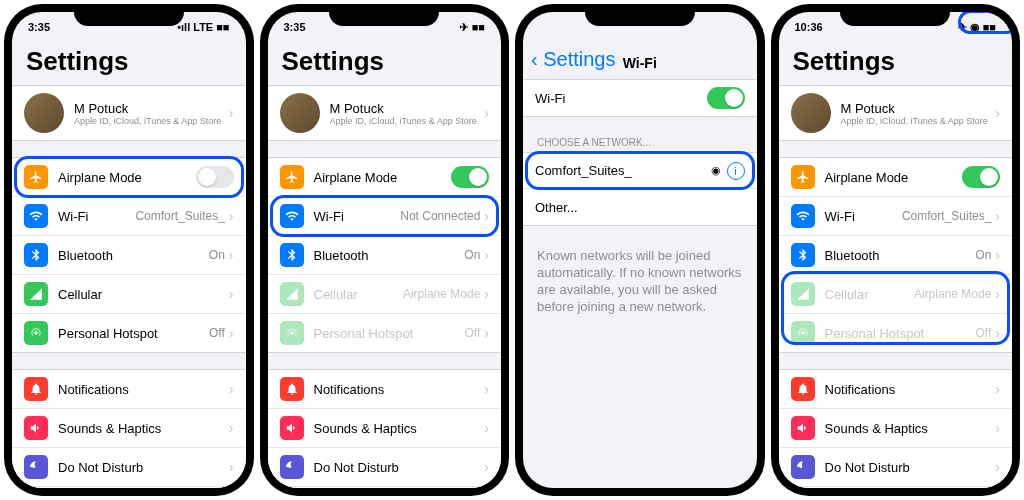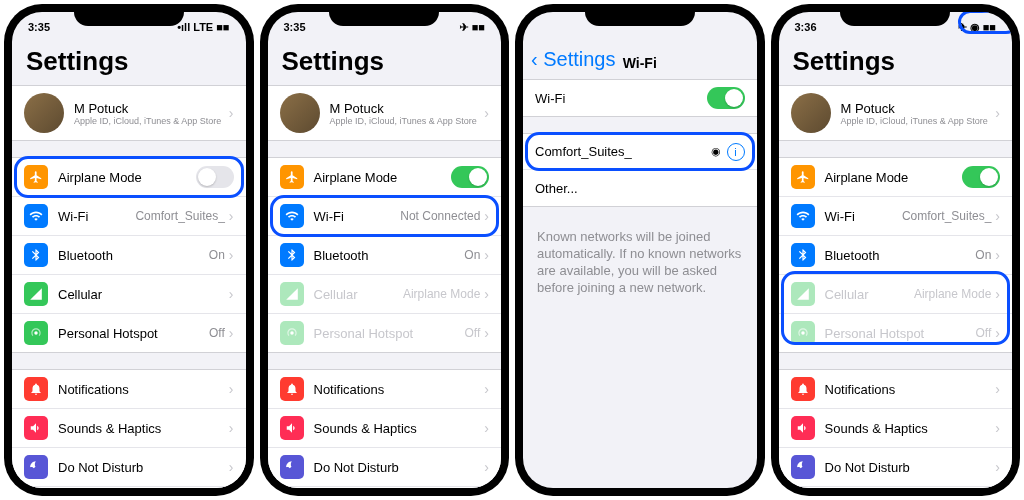--- a/index.html
+++ b/index.html
@@ -258,39 +258,40 @@
     <div class="screen">
       <div style="height:30px"></div>
       <div class="back">‹ Settings</div>
       <div class="wifititle">Wi-Fi</div>
       <div class="group">
         <div class="row">
           <span class="label">Wi-Fi</span>
           <div class="toggle on"></div>
         </div>
       </div>
+      <div class="grouplabel">CHOOSE A NETWORK...</div>
       <div class="group">
         <div class="row">
           <div class="hl" style="left:2px;right:2px;top:-2px;bottom:-2px"></div>
           <span class="label">Comfort_Suites_</span>
           <span style="font-size:11px">◉</span>
           <span class="info-i">i</span>
         </div>
         <div class="row">
           <span class="label">Other...</span>
         </div>
       </div>
       <div class="helptext">Known networks will be joined automatically. If no known networks are available, you will be asked before joining a new network.</div>
     </div>
   </div>
 <div class="phone">
     <div class="notch"></div>
     <div class="screen">
       <div class="statusbar">
-        <span>3:36</span>
+        <span>10:36</span>
         <span class="right">
           <span>✈︎</span> 
           <span>◉</span> 
           <span>■■</span>
           <div class="hl" style="right:-6px;top:-2px;width:60px;height:24px"></div>
         </span>
       </div>
       <div class="hdr">
         <h1>Settings</h1>
       </div>

